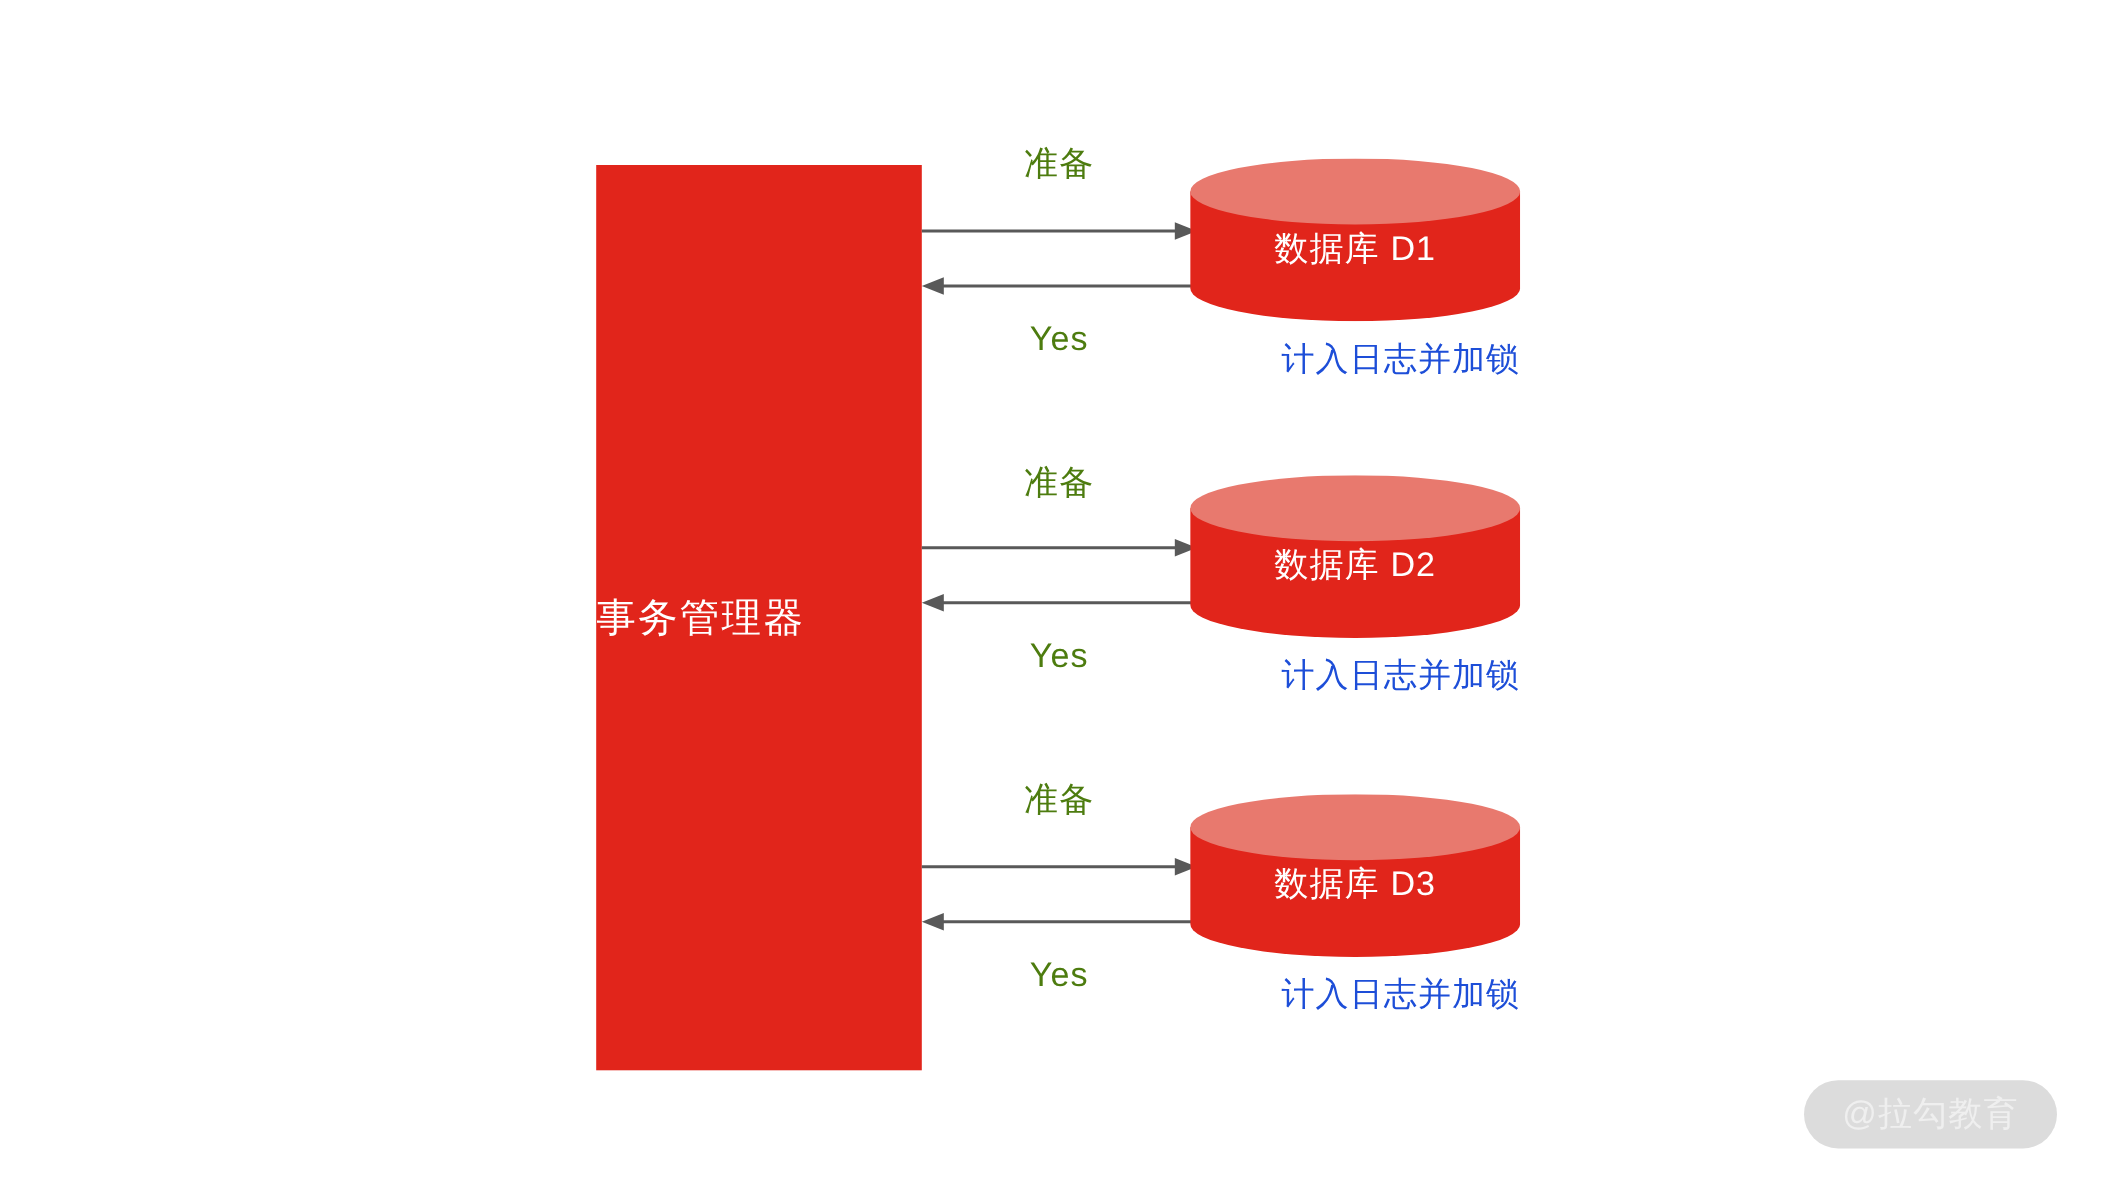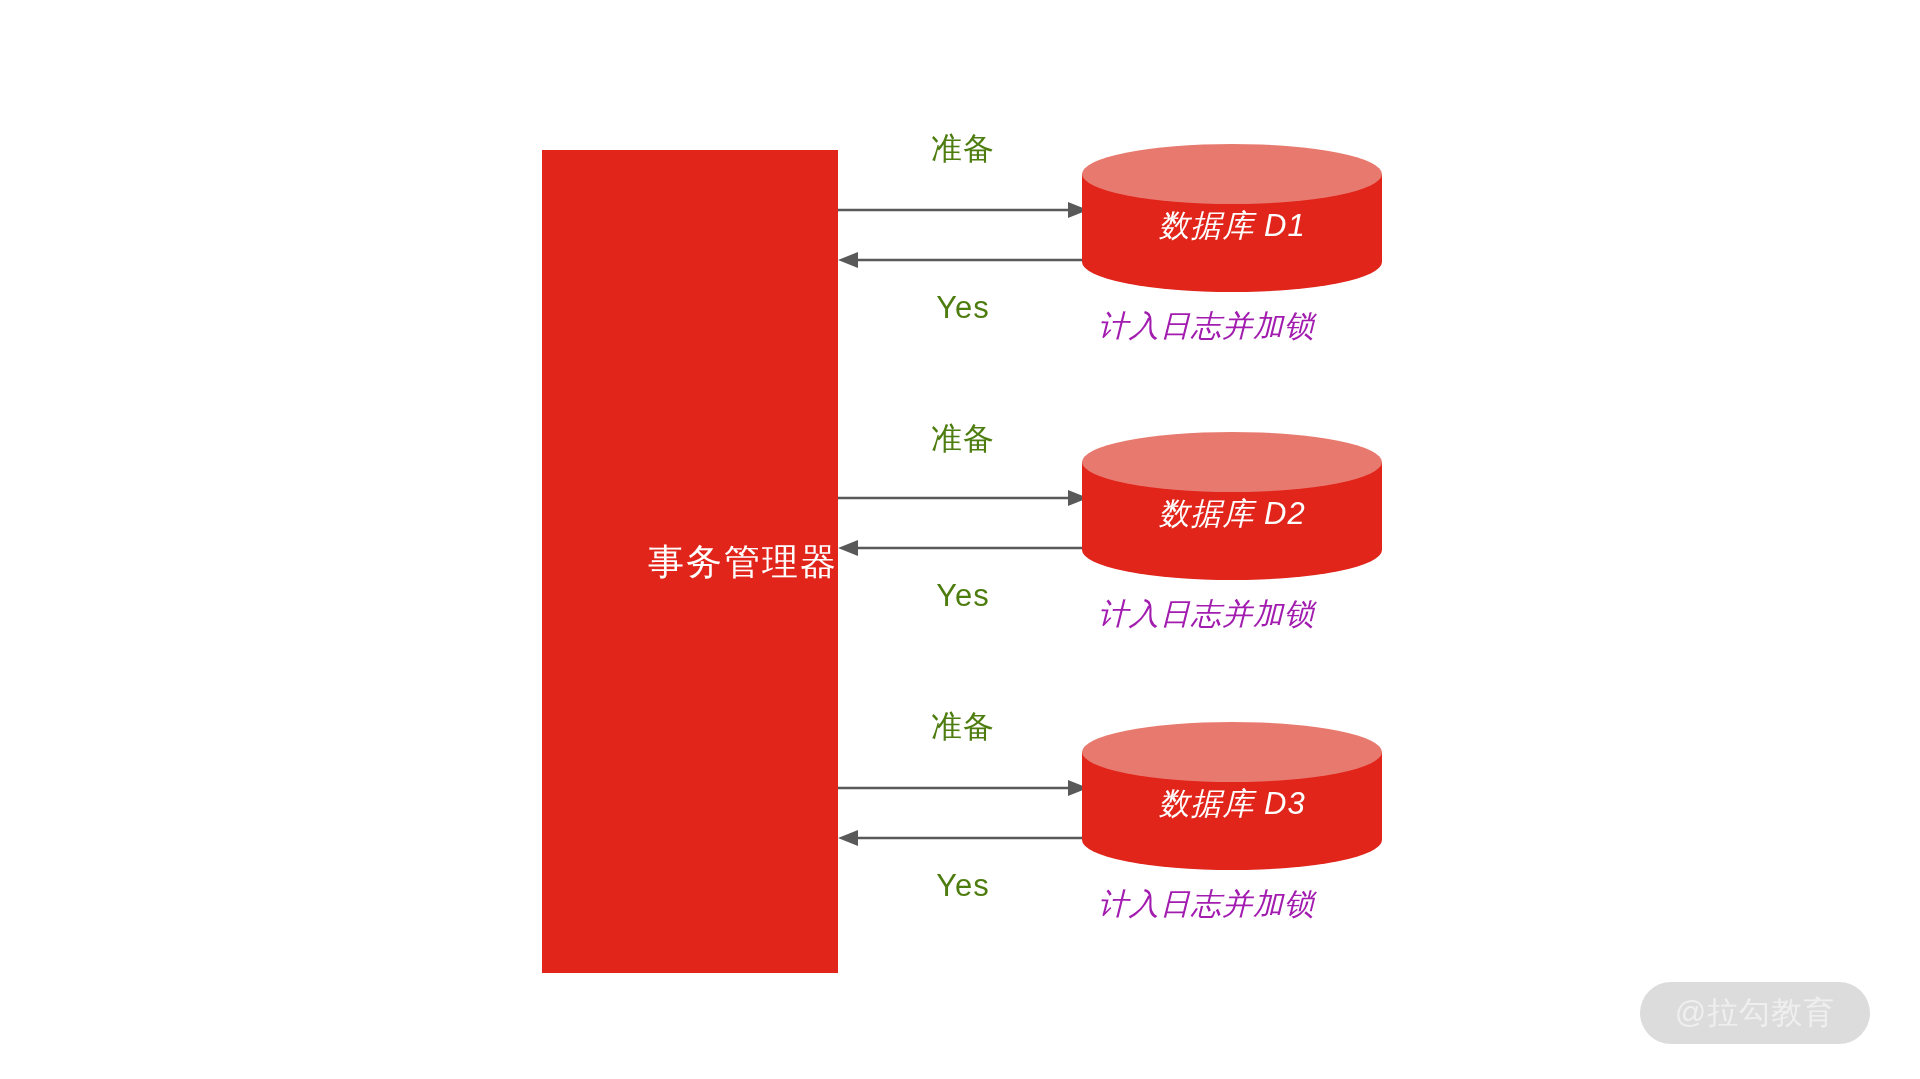--- a/index.html
+++ b/index.html
@@ -24,36 +24,35 @@
   
   .tm-box {
     position: absolute;
     left: 542px;
     top: 150px;
     width: 296px;
     height: 823px;
     background: #E1251B;
     display: flex;
     align-items: center;
-    justify-content: flex-end;
+    justify-content: flex-start;
   }
   .tm-label {
     color: #ffffff;
     font-size: 36px;
     letter-spacing: 2px;
     line-height: 1.2;
     white-space: nowrap;
   }
 
   
   .db-group {
     position: absolute;
     left: 1082px;
     width: 300px;
-    font-style: italic;
   }
   .cylinder {
     position: relative;
     width: 300px;
     height: 148px;
   }
   .cyl-svg {
     position: absolute;
     left: 0;
     top: 0;
@@ -72,24 +71,24 @@
     justify-content: center;
     color: #ffffff;
     font-size: 31px;
     letter-spacing: 1px;
     white-space: nowrap;
     padding-top: 16px;
     box-sizing: border-box;
   }
   .db-caption {
     position: absolute;
-    left: 16px;
-    width: 300px;
-    text-align: left;
-    color: #a21caf;
+    left: 0;
+    width: 300px;
+    text-align: right;
+    color: #1d4ed8;
     font-size: 30px;
     letter-spacing: 1px;
     white-space: nowrap;
   }
 
   
   .arrow-svg {
     position: absolute;
     display: block;
   }

